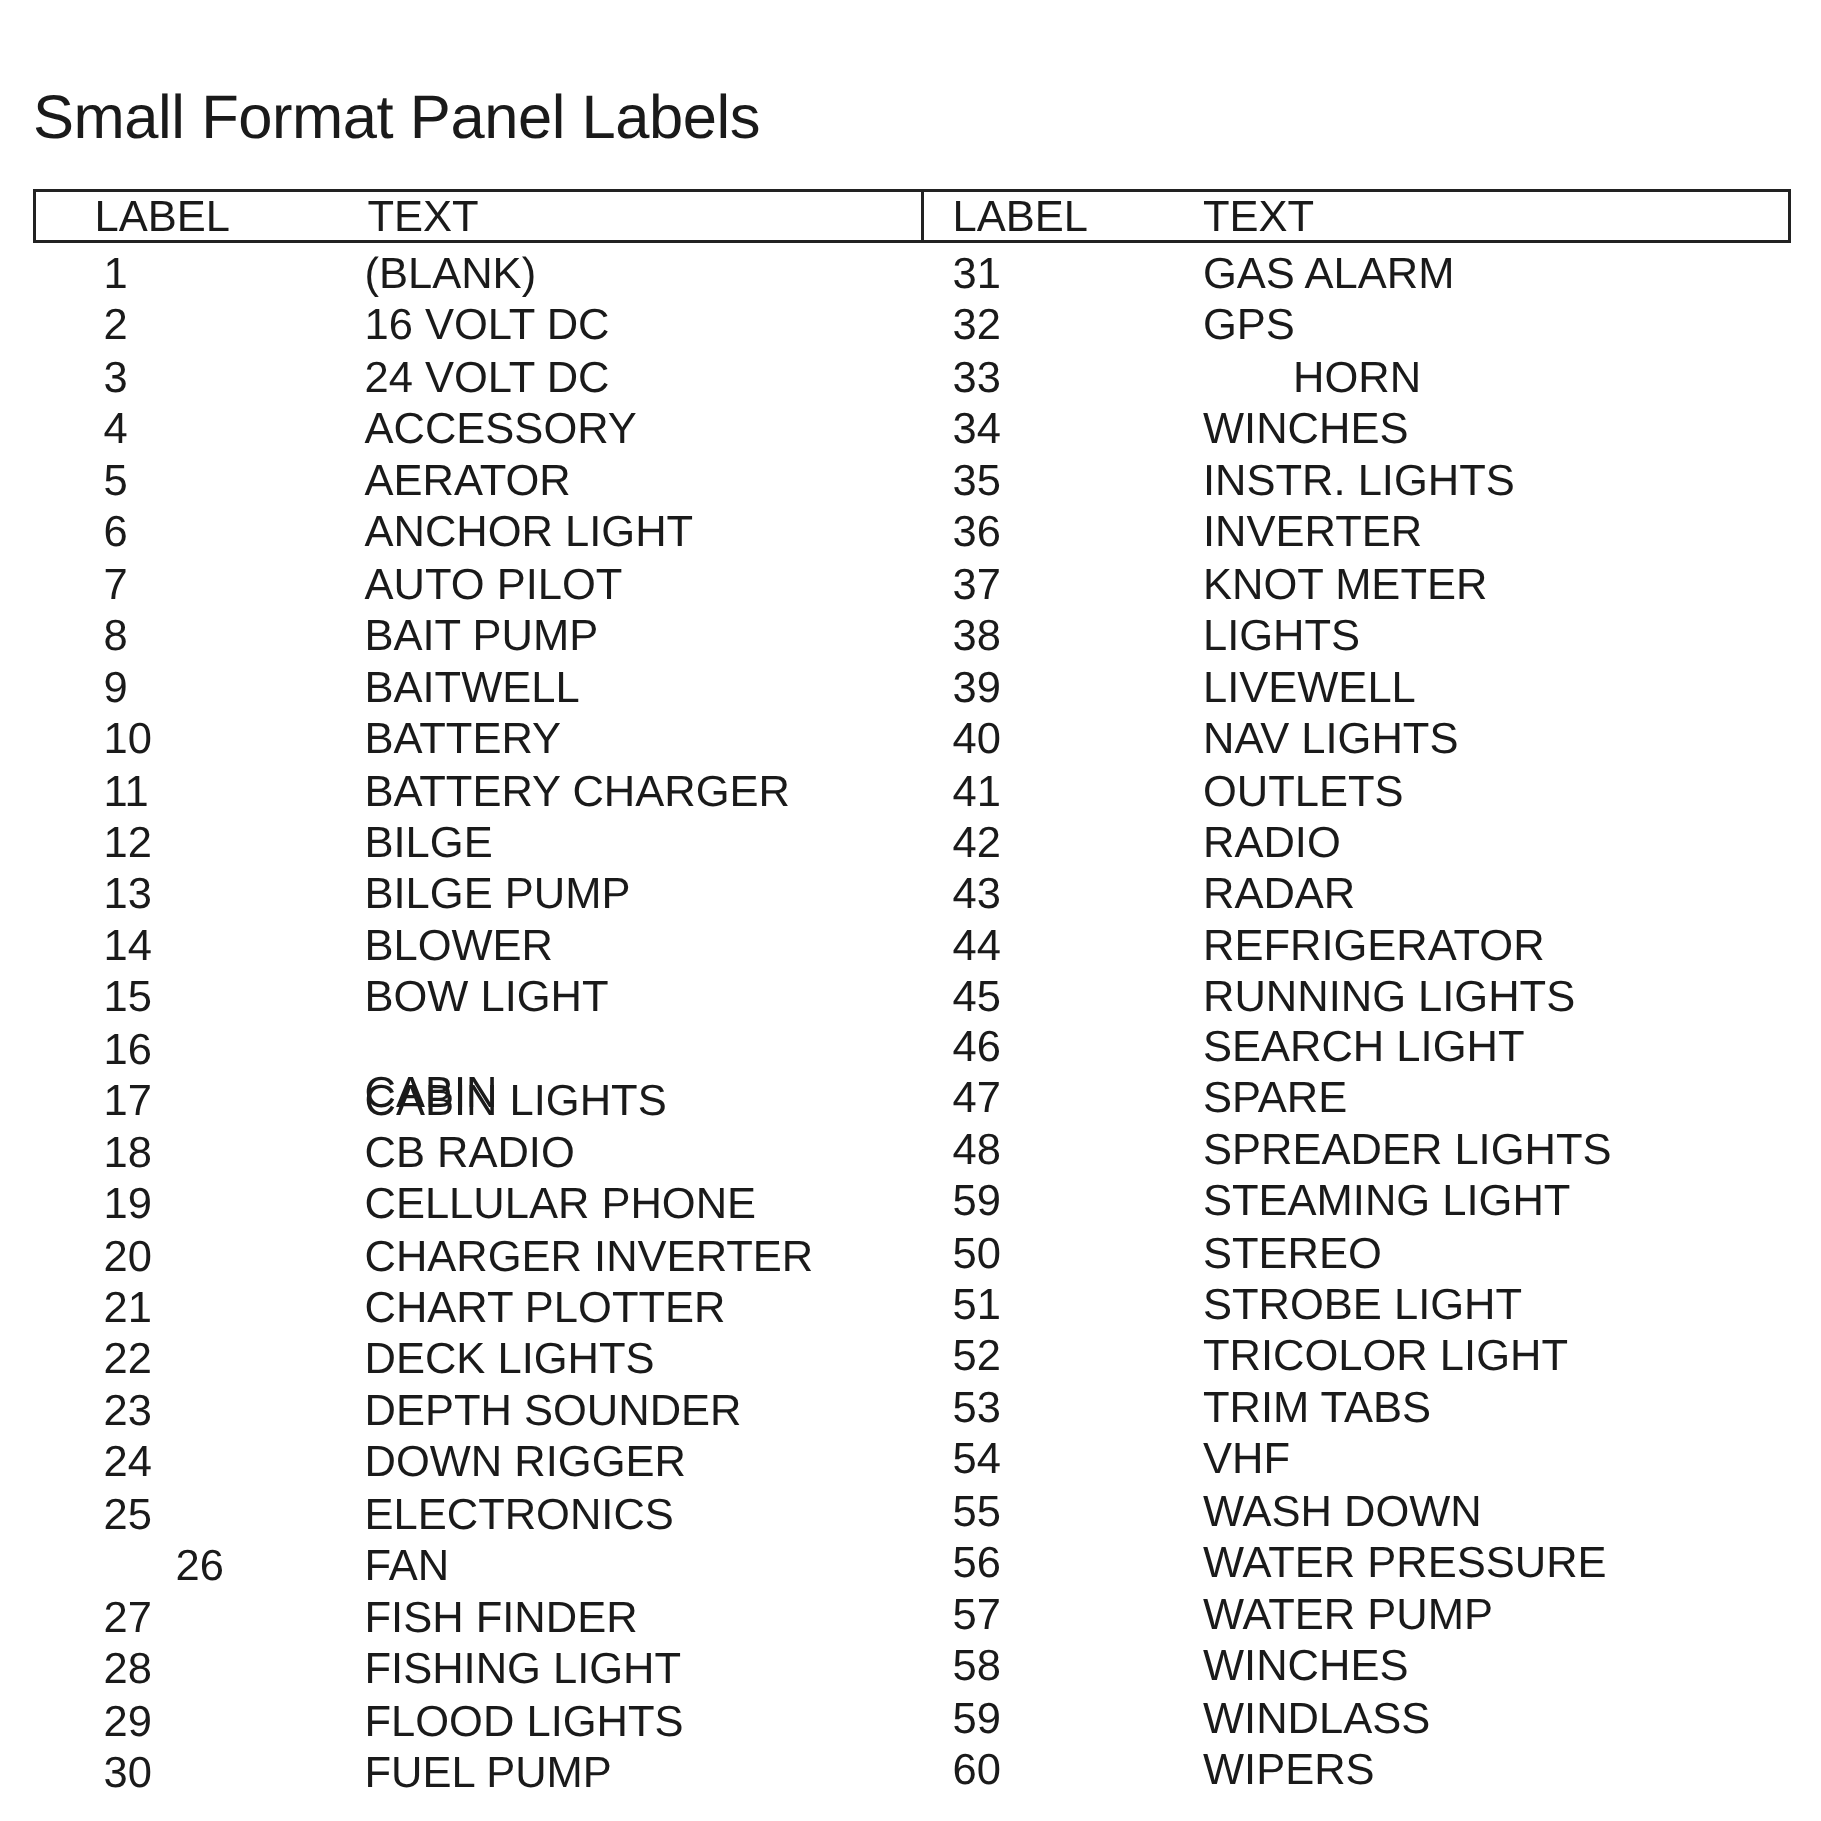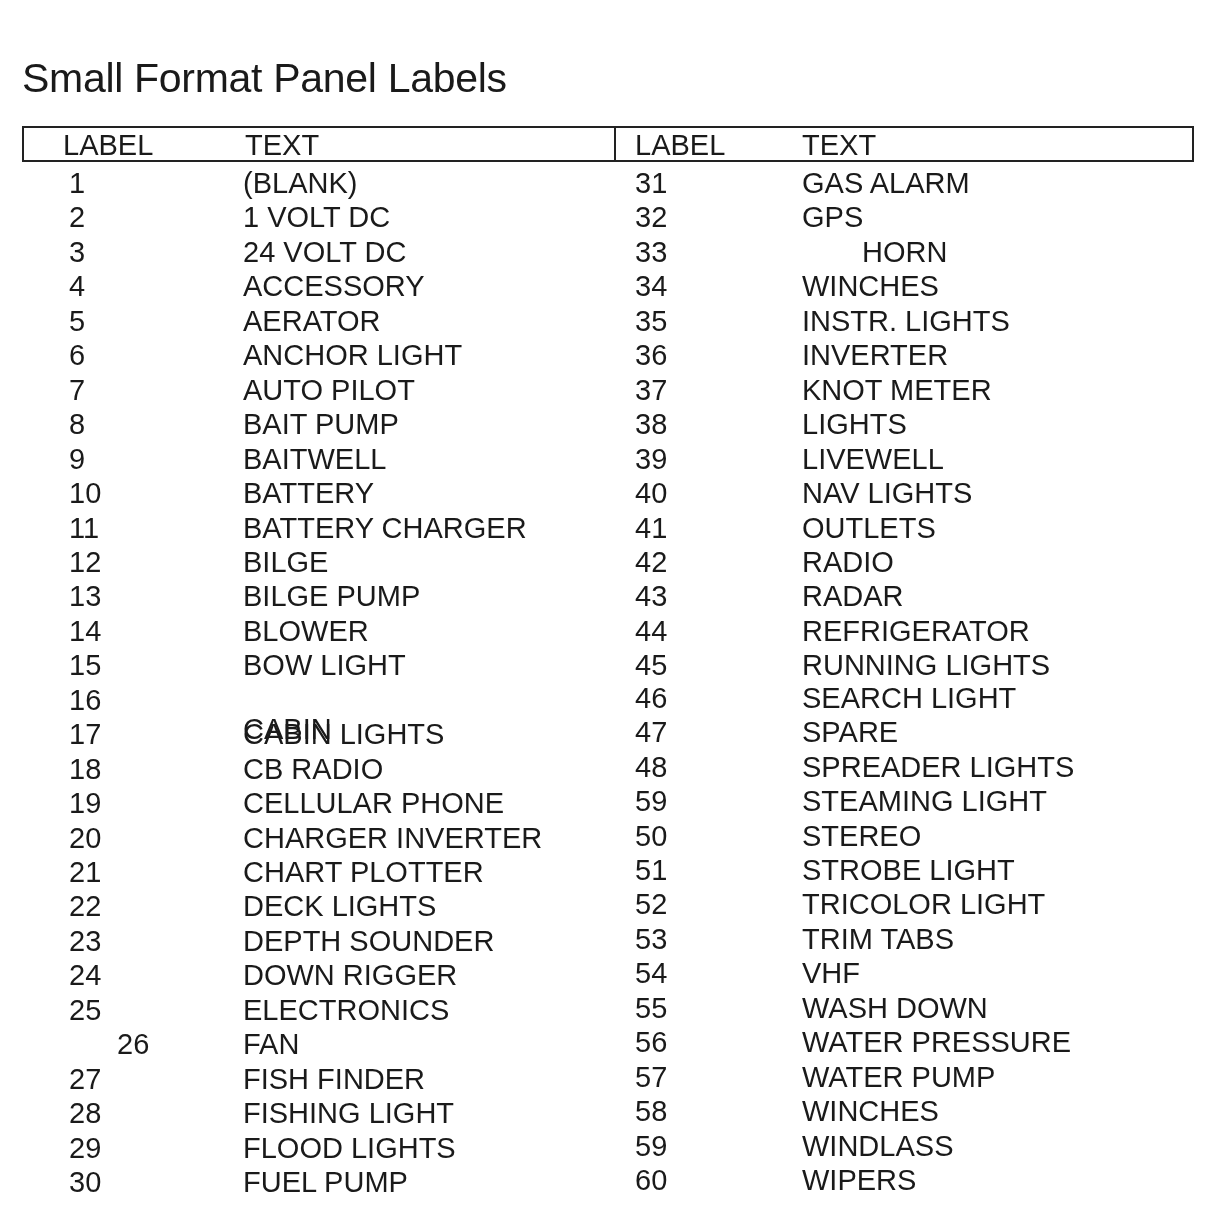--- a/index.html
+++ b/index.html
@@ -21,21 +21,21 @@
 <div class="header-divider"></div>
 <div class="hcell" style="left:63px">LABEL</div>
 <div class="hcell" style="left:245px">TEXT</div>
 <div class="hcell" style="left:635px">LABEL</div>
 <div class="hcell" style="left:802px">TEXT</div>
 
 <div id="rows">
     <div class="row" style="left: 69px; top: 166px;">1</div>
     <div class="row" style="left: 243px; top: 166px;">(BLANK)</div>
     <div class="row" style="left: 69px; top: 200.45px;">2</div>
-    <div class="row" style="left: 243px; top: 200.45px;">1 VOLT DC</div>
+    <div class="row" style="left: 243px; top: 200.45px;">16 VOLT DC</div>
     <div class="row" style="left: 69px; top: 234.9px;">3</div>
     <div class="row" style="left: 243px; top: 234.9px;">24 VOLT DC</div>
     <div class="row" style="left: 69px; top: 269.35px;">4</div>
     <div class="row" style="left: 243px; top: 269.35px;">ACCESSORY</div>
     <div class="row" style="left: 69px; top: 303.8px;">5</div>
     <div class="row" style="left: 243px; top: 303.8px;">AERATOR</div>
     <div class="row" style="left: 69px; top: 338.25px;">6</div>
     <div class="row" style="left: 243px; top: 338.25px;">ANCHOR LIGHT</div>
     <div class="row" style="left: 69px; top: 372.7px;">7</div>
     <div class="row" style="left: 243px; top: 372.7px;">AUTO PILOT</div>

